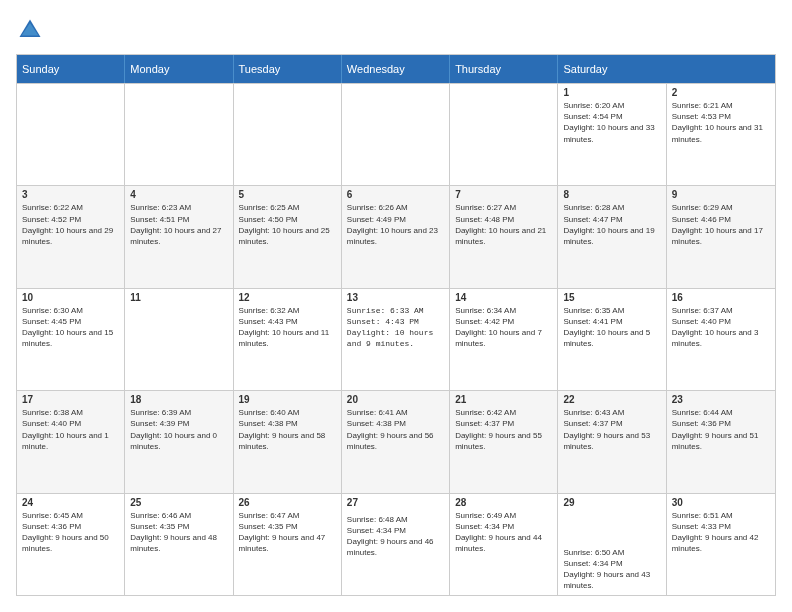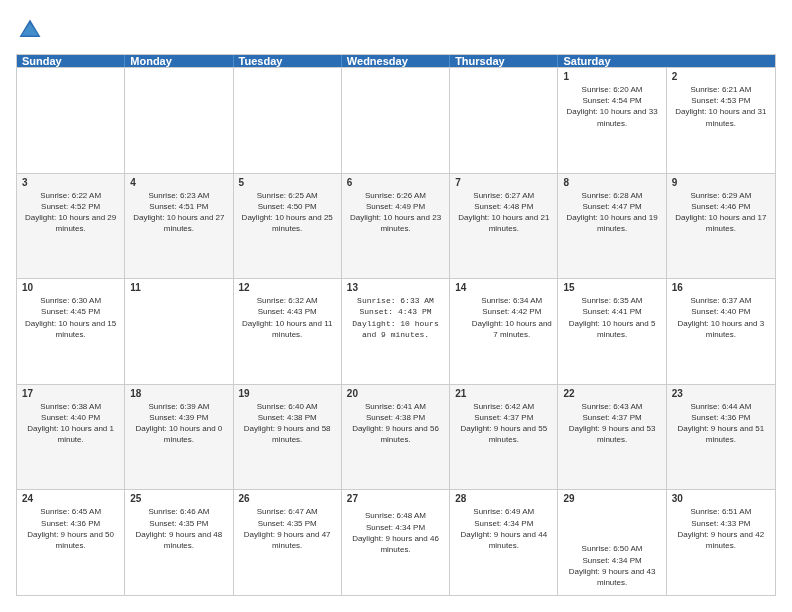--- a/index.html
+++ b/index.html
@@ -61,22 +61,22 @@
       border: 1px solid #ccc;
     }
     .cal-header {
       display: grid;
       grid-template-columns: repeat(7, 1fr);
       background: #2a6db5;
     }
     .cal-header-cell {
       color: #fff;
       font-size: 11px;
-      font-weight: bold;
-      padding: 0 5px;
+      font-weight: normal;
+      padding: 8px 5px;
       text-align: left;
       border-right: 1px solid #4a8ecb;
     }
     .cal-header-cell:last-child { border-right: none; }
     .cal-body {
       display: flex;
       flex-direction: column;
       flex: 1;
     }
     .cal-row {
@@ -99,21 +99,20 @@
     .day-num {
       font-weight: bold;
       font-size: 10px;
       margin-bottom: 2px;
       display: block;
     }
     .day-info {
       font-size: 8px;
       line-height: 1.4;
       color: #333;
-      text-align: center;
     }
   </style>
 </head>
 <body>
 
 <div class="page">
   <div class="header">
     <div class="logo">
       <svg class="logo-icon" viewBox="0 0 40 40">
         <polygon points="20,5 35,30 5,30" fill="#2a6db5"></polygon>
@@ -220,21 +219,21 @@
 Daylight: 10 hours and 11 minutes.</div>
           </div>
           <div class="cal-cell">
             <span class="day-num">13</span>
             <div class="day-info" style="white-space: pre-line; font-family: Liberation Mono, monospace;">Sunrise: 6:33 AM
 Sunset: 4:43 PM
 Daylight: 10 hours and 9 minutes.</div>
           </div>
           <div class="cal-cell">
             <span class="day-num">14</span>
-            <div class="day-info" style="white-space: pre-line; margin-left: 16px;">Sunrise: 6:34 AM
+            <div class="day-info" style="white-space: pre-line;">Sunrise: 6:34 AM
 Sunset: 4:42 PM
 Daylight: 10 hours and 7 minutes.</div>
           </div>
           <div class="cal-cell">
             <span class="day-num">15</span>
             <div class="day-info" style="white-space: pre-line;">Sunrise: 6:35 AM
 Sunset: 4:41 PM
 Daylight: 10 hours and 5 minutes.</div>
           </div>
           <div class="cal-cell">

